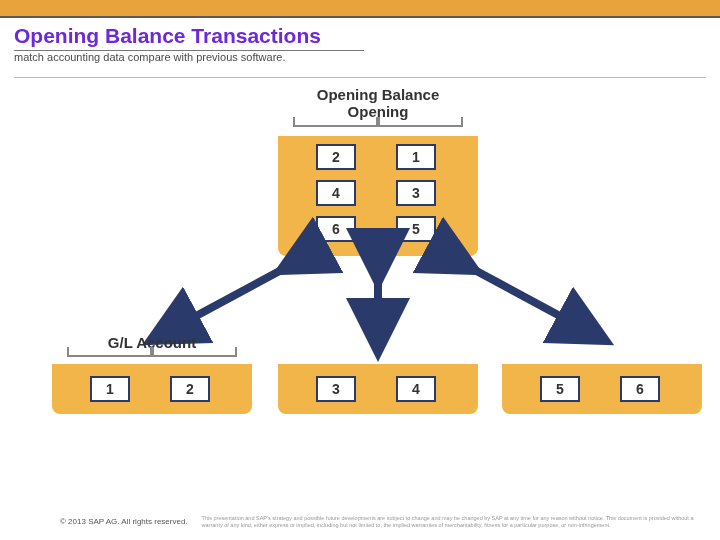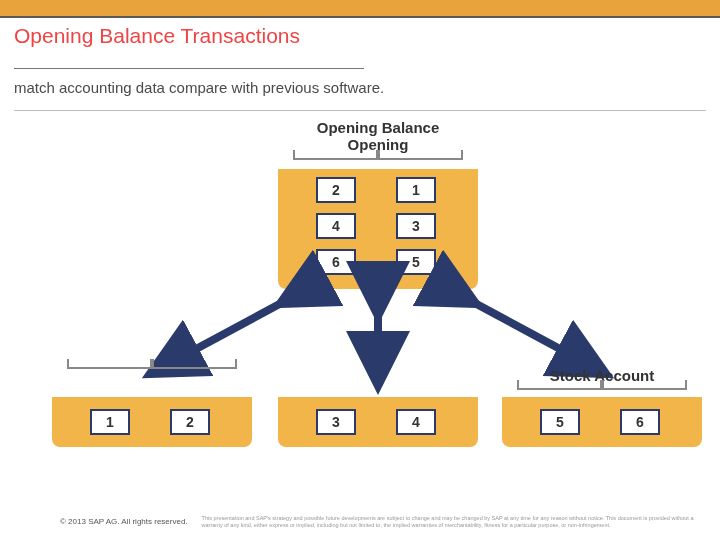--- a/index.html
+++ b/index.html
@@ -15,31 +15,31 @@
     width: 100%;
     height: 18px;
     background: #e8a33d;
     border-bottom: 2px solid #5a5a5a;
   }
   .header {
     padding: 6px 14px 4px 14px;
   }
   .title {
     font-size: 21px;
-    font-weight: normal;
-    color: #ef4444;
+    font-weight: bold;
+    color: #6d28d9;
     border-bottom: 1.5px solid #777;
-    padding-bottom: 20px;
+    padding-bottom: 2px;
     display: inline-block;
     width: 350px;
   }
   .subtitle {
-    font-size: 15px;
+    font-size: 11px;
     color: #4a4a4a;
-    margin-top: 10px;
+    margin-top: 0;
   }
   .hr {
     margin: 10px 14px 0 14px;
     border: none;
     border-top: 1px solid #bbb;
   }
   .diagram {
     position: relative;
     width: 100%;
     height: 380px;
@@ -183,44 +183,38 @@
     </defs>
 
     <line x1="300" y1="182" x2="170" y2="252" stroke="#2a3a6a" stroke-width="8" marker-start="url(#ah)" marker-end="url(#ah)"></line>
 
     <line x1="378" y1="182" x2="378" y2="252" stroke="#2a3a6a" stroke-width="8" marker-start="url(#ah)" marker-end="url(#ah)"></line>
 
     <line x1="456" y1="182" x2="586" y2="252" stroke="#2a3a6a" stroke-width="8" marker-start="url(#ah)" marker-end="url(#ah)"></line>
   </svg>
 
   <div class="bottom-group" style="left:62px; top:256px; width:180px;">
+    <div class="group-title">G/L Account</div>
     <div class="group-underline">
       <div class="seg" style="width:85px;"></div>
       <div class="seg" style="width:85px;"></div>
     </div>
   </div>
   <div class="bottom-panel" style="left:52px; top:286px; width:200px; height:50px;"></div>
   <div class="bottom-cells" style="left:90px; top:298px;">
     <div class="cell">1</div>
     <div class="cell">2</div>
   </div>
 
   <div class="bottom-panel" style="left:278px; top:286px; width:200px; height:50px;"></div>
   <div class="bottom-cells" style="left:316px; top:298px;">
     <div class="cell">3</div>
     <div class="cell">4</div>
   </div>
 
-  <div class="bottom-group" style="left:512px; top:256px; width:180px;">
-    <div class="group-title">Stock Account</div>
-    <div class="group-underline">
-      <div class="seg" style="width:85px;"></div>
-      <div class="seg" style="width:85px;"></div>
-    </div>
-  </div>
   <div class="bottom-panel" style="left:502px; top:286px; width:200px; height:50px;"></div>
   <div class="bottom-cells" style="left:540px; top:298px;">
     <div class="cell">5</div>
     <div class="cell">6</div>
   </div>
 
 </div>
 
 <div class="footer">
   <div class="copyright">© 2013 SAP AG. All rights reserved.</div>

